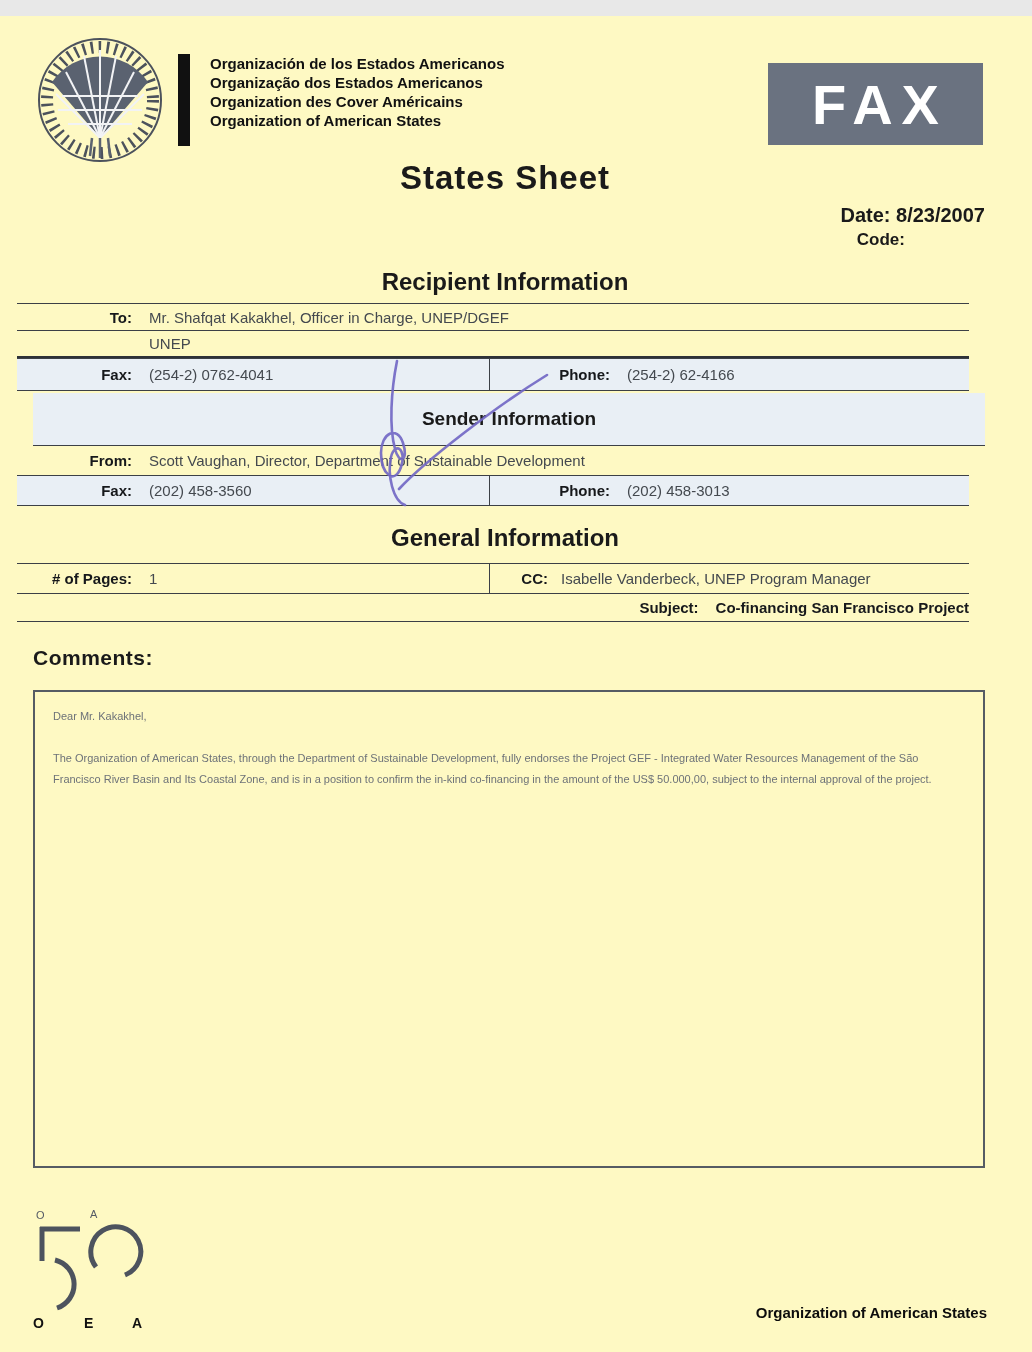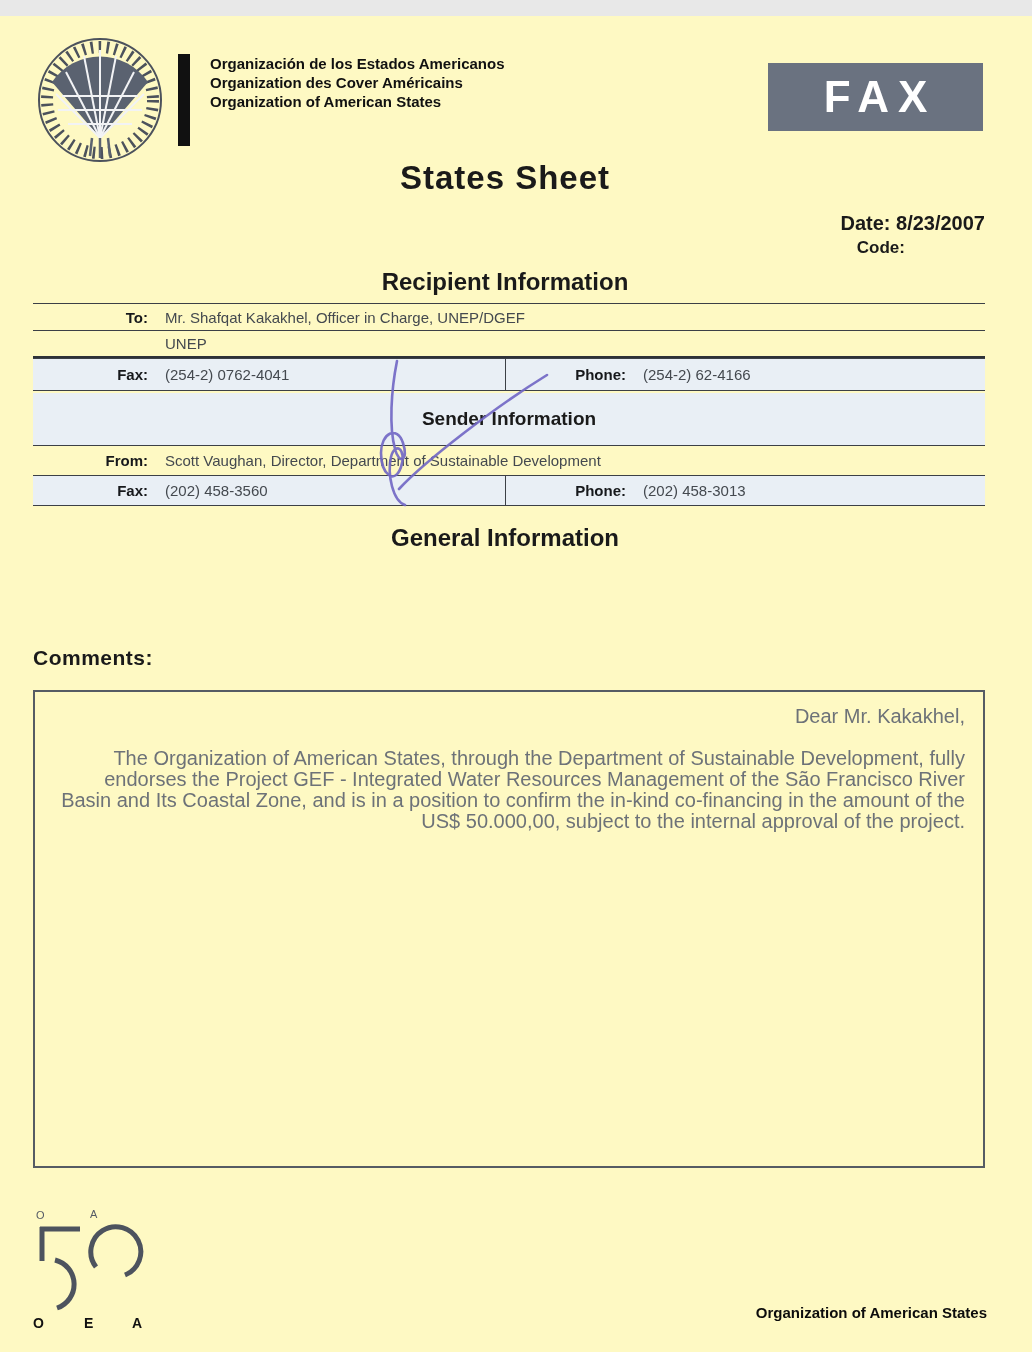--- a/index.html
+++ b/index.html
@@ -11,50 +11,50 @@
     background:#fef9c3;
     font-family:"Liberation Sans", sans-serif;
     color:#1a1a1a;
     overflow:hidden;
   }
   
   .seal { position:absolute; left:28px; top:18px; }
   .vbar { position:absolute; left:178px; top:38px; width:12px; height:92px; background:#111; }
   .orgblock { position:absolute; left:210px; top:38px; font-weight:bold; font-size:15px; line-height:19px; color:#111; }
   .faxbox {
-    position:absolute; left:768px; top:47px; width:215px; height:68px;
+    position:absolute; left:768px; top:47px; width:215px; height:82px;
     display:flex; align-items:center; justify-content:center;
-    color:#fff; font-weight:bold; font-size:44px; letter-spacing:9px; padding-left:9px;
+    color:#fff; font-weight:bold; font-size:56px; letter-spacing:9px; padding-left:9px;
   }
   .title { position:absolute; left:0; top:143px; width:1010px; text-align:center; font-size:33px; font-weight:bold; letter-spacing:1px; }
-  .dateblock { position:absolute; right:47px; top:196px; text-align:right; }
+  .dateblock { position:absolute; right:47px; top:188px; text-align:right; }
   .dateline { font-size:20px; font-weight:bold; }
   .codeline { font-size:17px; font-weight:bold; margin-top:3px; margin-right:80px; }
   
   .secheading { position:absolute; left:0; width:1010px; text-align:center; font-size:24px; font-weight:bold; }
   
-  .tbl { position:absolute; left:33px; width:952px; }
+  .tbl { position:absolute; left:17px; width:952px; }
   .row { display:flex; align-items:center; border-top:1px solid #3c4046; }
   .row:last-child { border-bottom:1px solid #3c4046;justify-content:flex-end; }
   .row.thickbottom { border-bottom:2px solid #2e3238; }
   .lbl { width:115px; text-align:right; font-weight:bold; font-size:15px; color:#16181b; flex:none; }
   .val { padding-left:17px; font-size:15px; color:#44494f; }
   .val.dark { color:#17191c; font-weight:bold; }
   .cell-l { display:flex; align-items:center; width:472px; flex:none; align-self:stretch; }
   .cell-r { display:flex; align-items:center; flex:1; border-left:1px solid #3c4046; align-self:stretch; }
   .lbl-r { width:120px; text-align:right; font-weight:bold; font-size:15px; color:#16181b; flex:none; }
   .lbl-r.sm { width:58px; }
   .band { position:absolute; left:33px; width:952px; display:flex; align-items:center; justify-content:center;
           font-size:19px; font-weight:bold; border-bottom:1px solid #3c4046; }
   
   .comments-h { position:absolute; left:33px; top:630px; font-size:21px; font-weight:bold; letter-spacing:.5px; }
   .comments-box {
     position:absolute; left:33px; top:674px; width:952px; height:478px;
     border:2px solid #565c64; padding:14px 18px;
-    font-size:20px; line-height:21px; color:#6d7278;text-align:right;
+    font-size:11px; line-height:21px; color:#6d7278;
   }
   .comments-box p { margin-bottom:21px; }
   
   .logo50 { position:absolute; left:28px; top:1185px; }
   .address { position:absolute; right:45px; top:1252px; text-align:right; font-weight:bold; font-size:15px; line-height:18px; color:#0c0c0c; white-space:pre; }
   .address sup { font-size:10px; }
   .sig { position:absolute; left:335px; top:333px; pointer-events:none; }
 </style>
 </head>
 <body>
@@ -81,20 +81,21 @@
       <g stroke="#5a6270" stroke-width="2.5">
         <line x1="64" y1="104" x2="62" y2="122"></line>
           <line x1="72" y1="104" x2="72" y2="124"></line>
           <line x1="80" y1="104" x2="82" y2="122"></line>
       </g>
     </svg>
   </div>
   <div class="vbar"></div>
   <div class="orgblock">
     <div>Organización de los Estados Americanos</div>
+    <div>Organização dos Estados Americanos</div>
     <div>Organization des Cover Américains</div>
     <div>Organization of American States</div>
   </div>
 
   <div class="faxbox" style="background:#6a7280;">FAX</div>
 
   <div class="title">States Sheet</div>
   <div class="dateblock">
     <div class="dateline">
       <span>Date:</span>
@@ -137,20 +138,36 @@
         <div class="val">(202) 458-3560</div>
       </div>
       <div class="cell-r">
         <div class="lbl-r">Phone:</div>
         <div class="val">(202) 458-3013</div>
       </div>
     </div>
   </div>
 
   <div class="secheading" style="top:508px;">General Information</div>
+  <div class="tbl" style="top:547px;">
+    <div class="row" style="height:30px;">
+      <div class="cell-l">
+        <div class="lbl"># of Pages:</div>
+        <div class="val">1</div>
+      </div>
+      <div class="cell-r">
+        <div class="lbl-r sm">CC:</div>
+        <div class="val" style="padding-left:13px;">Isabelle Vanderbeck, UNEP Program Manager</div>
+      </div>
+    </div>
+    <div class="row" style="height:29px;">
+      <div class="lbl">Subject:</div>
+      <div class="val dark">Co-financing San Francisco Project</div>
+    </div>
+  </div>
 
   <div class="comments-h">Comments:</div>
   <div class="comments-box">
     <p>Dear Mr. Kakakhel,</p>
     <p>The Organization of American States, through the Department of Sustainable Development, fully endorses the Project GEF - Integrated Water Resources Management of the São Francisco River Basin and Its Coastal Zone, and is in a position to confirm the in-kind co-financing in the amount of the US$ 50.000,00, subject to the internal approval of the project.</p>
   </div>
 
   <div class="sig">
     <svg width="250" height="172" viewBox="0 0 250 172">
       <path d="M 62,12 C 56,42 54,78 60,100 C 64,116 74,112 68,94 C 62,76 46,84 46,104 C 46,126 60,136 66,118 C 72,100 60,92 56,108 C 52,126 58,152 70,156" fill="none" stroke="#7268c4" stroke-width="2.6" stroke-linecap="round" opacity="0.92"></path>

